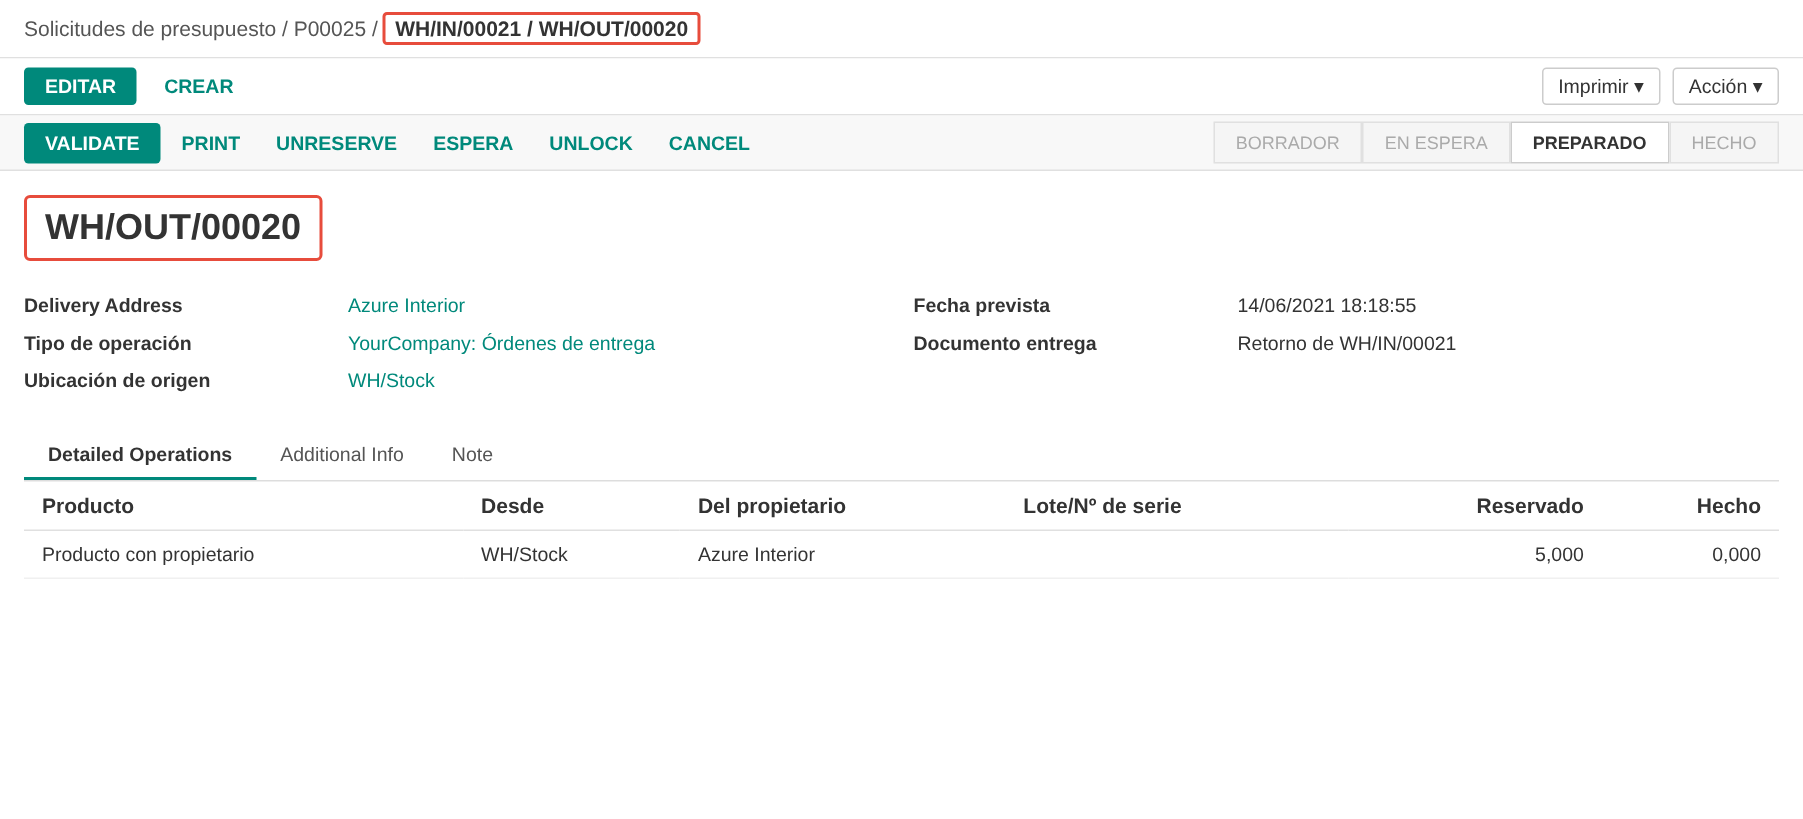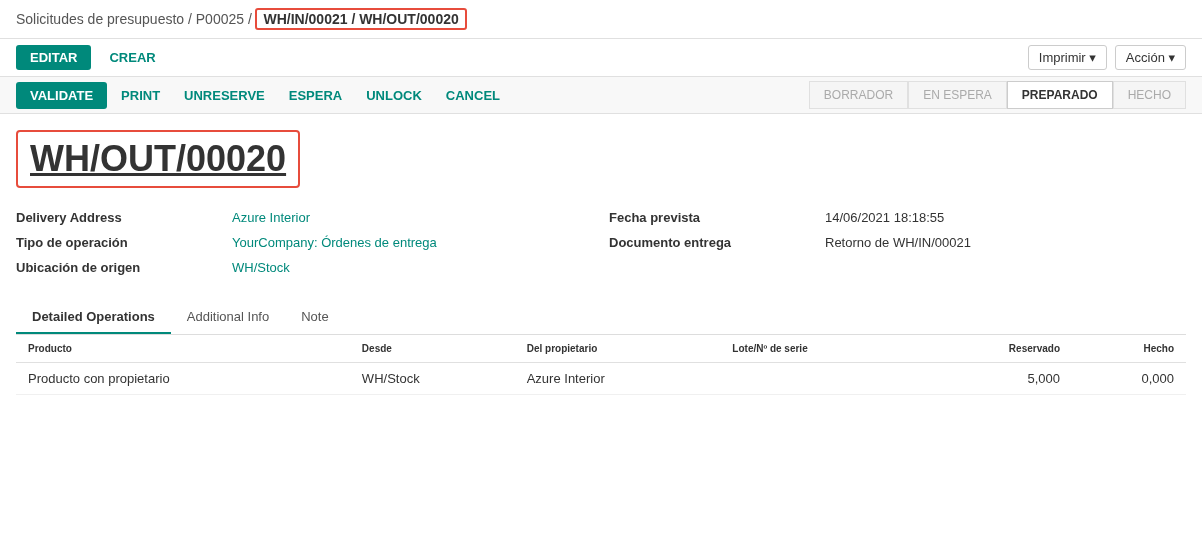--- a/index.html
+++ b/index.html
@@ -135,24 +135,23 @@
 
     
     .doc-title-box {
       display: inline-block;
       border: 2px solid #e74c3c;
       border-radius: 4px;
       padding: 6px 12px;
       margin-bottom: 20px;
     }
     .doc-title {
-      font-size: 36px;
-      font-weight: bold;
-      color: #333;
-      text-decoration: underline;
+      font-size: 24px;
+      font-weight: bold;
+      color: #333;
     }
 
     
     .fields-grid {
       display: grid;
       grid-template-columns: 200px 1fr 200px 1fr;
       gap: 6px 16px;
       margin-bottom: 24px;
     }
     .field-label {
@@ -193,21 +192,21 @@
     
     .data-table {
       width: 100%;
       border-collapse: collapse;
       margin-top: 0;
     }
     .data-table th {
       text-align: left;
       padding: 8px 12px;
       font-weight: bold;
-      font-size: 10px;
+      font-size: 14px;
       color: #333;
       border-bottom: 1px solid #e0e0e0;
     }
     .data-table th.right {
       text-align: right;
     }
     .data-table td {
       padding: 8px 12px;
       font-size: 13px;
       color: #333;

